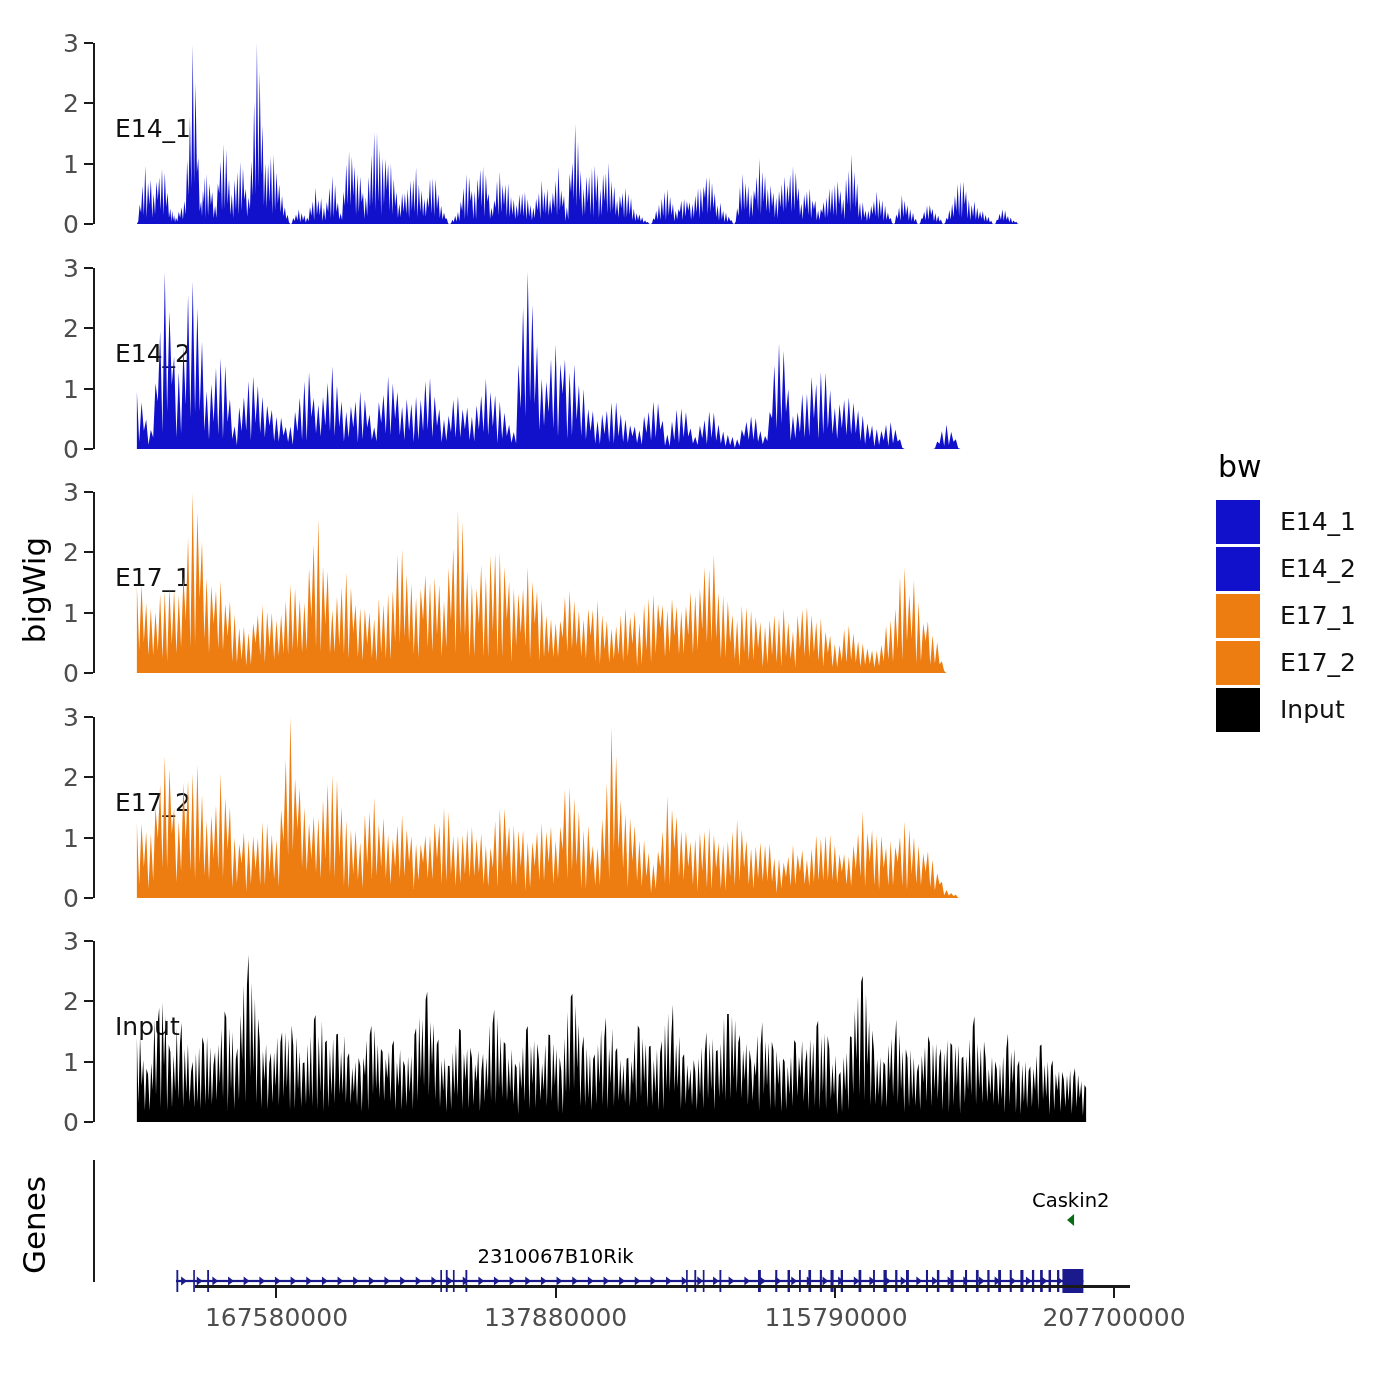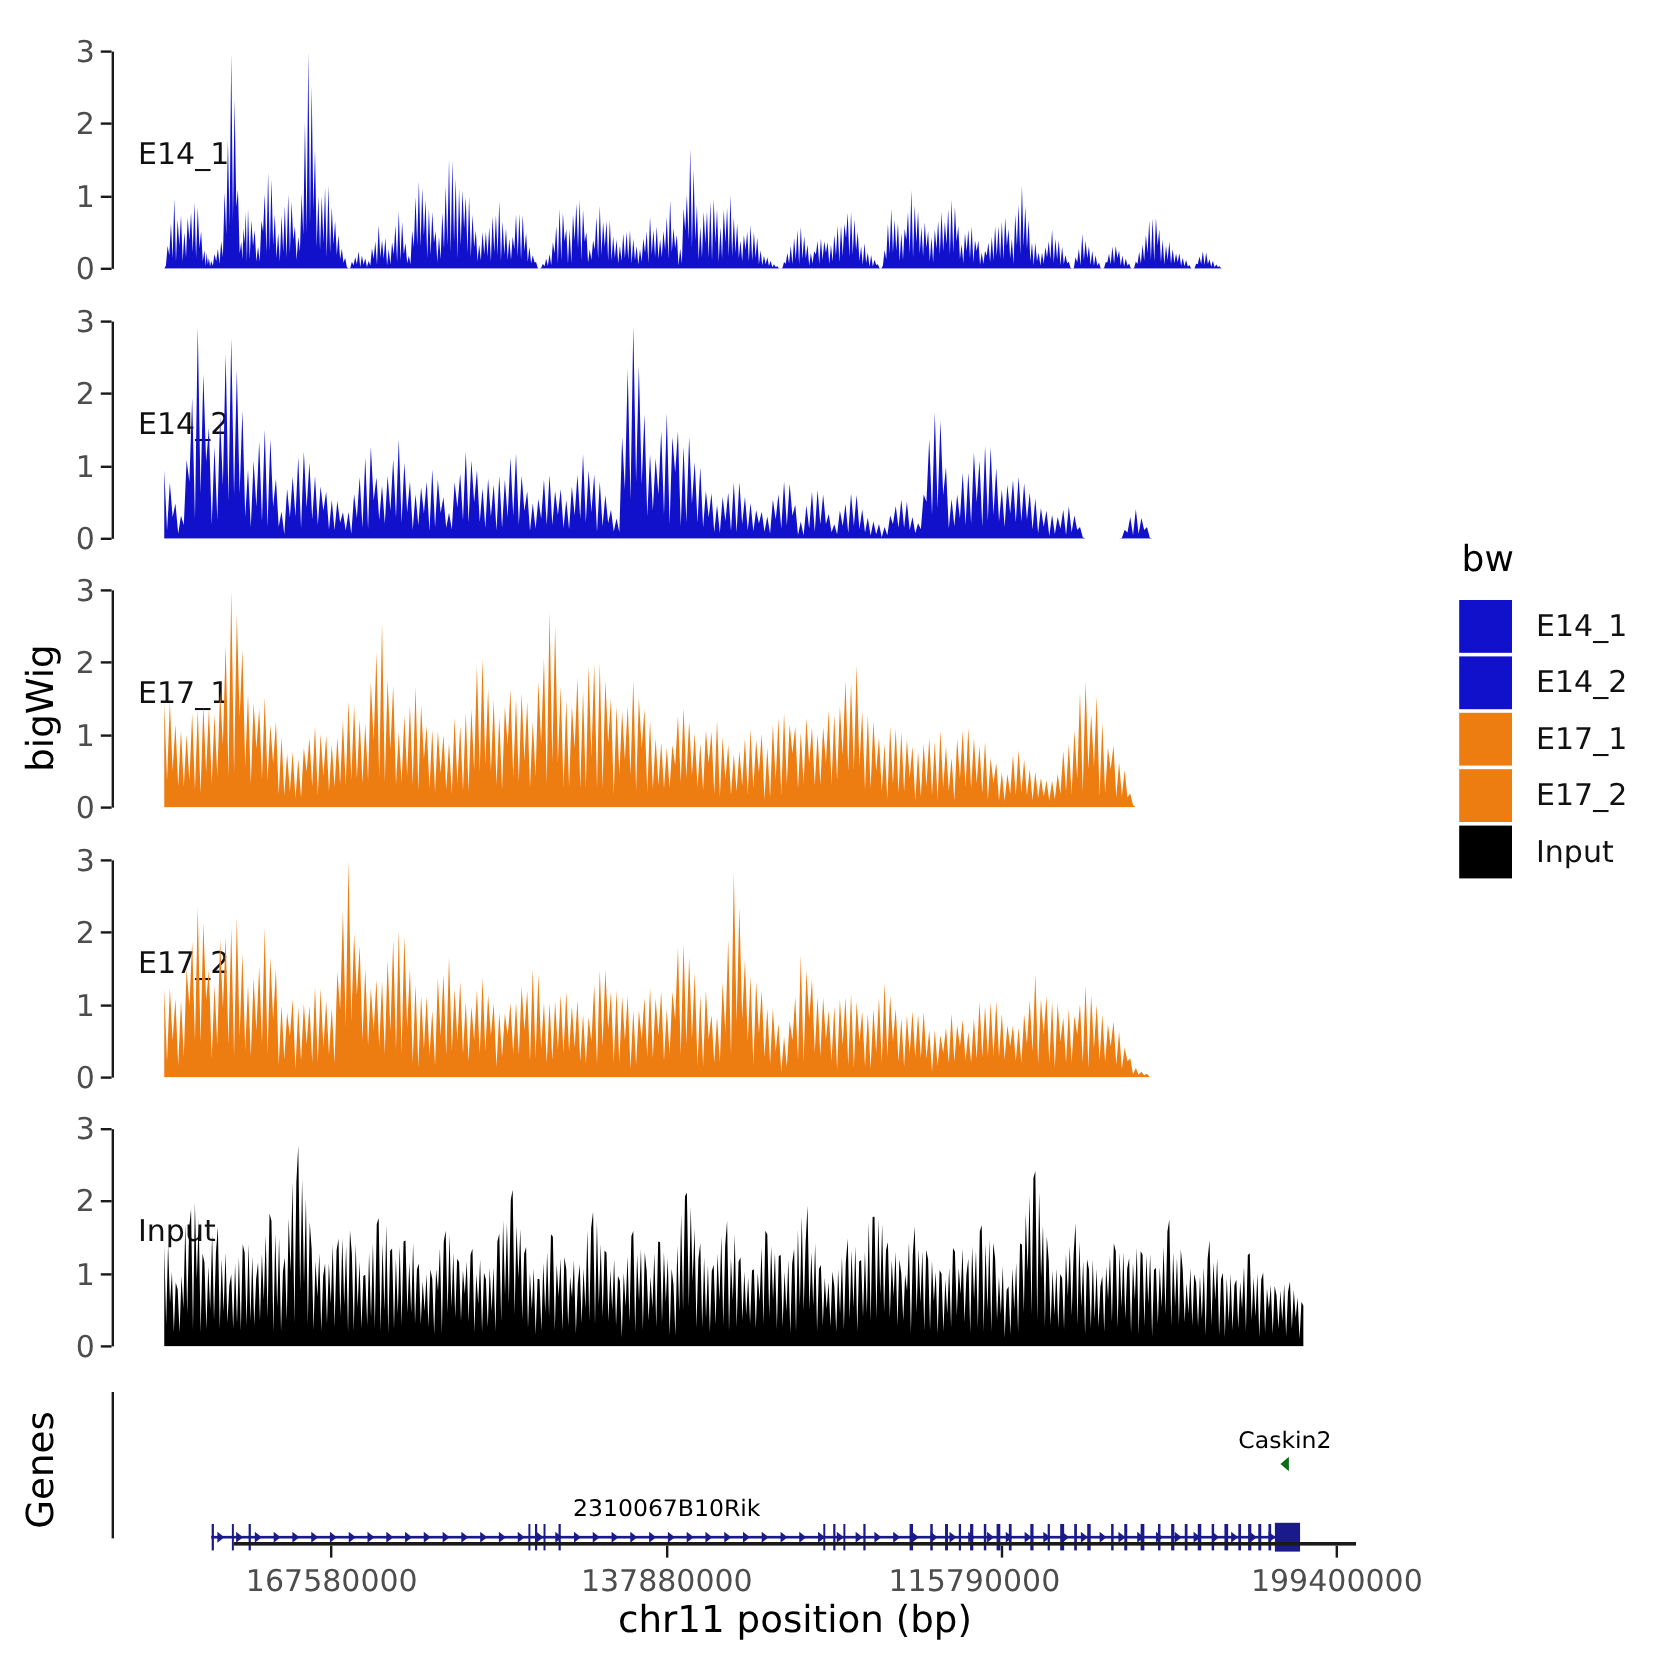--- a/index.html
+++ b/index.html
@@ -301,19 +301,18 @@
       </div>
   </div>
 
   <div id="xaxis">
     <div id="xaxis-line"></div>
   <div class="xtick" style="left: 80.473px;"></div>
       <div class="xtick-label" style="left: 81.473px;">167580000</div>
       <div class="xtick" style="left: 359.662px;"></div>
       <div class="xtick-label" style="left: 360.662px;">137880000</div>
       <div class="xtick" style="left: 638.851px;"></div>
-      <div class="xtick-label" style="left: 617px;">115790000</div>
+      <div class="xtick-label" style="left: 641px;">115790000</div>
       <div class="xtick" style="left: 918.041px;"></div>
-      <div class="xtick-label" style="left: 919.041px;">199400000</div>
+      <div class="xtick-label" style="left: 919.041px;">207700000</div>
     </div>
-  <div id="xaxis-title">chr11 position (bp)</div>
 
 </div>
 
 </body></html>

